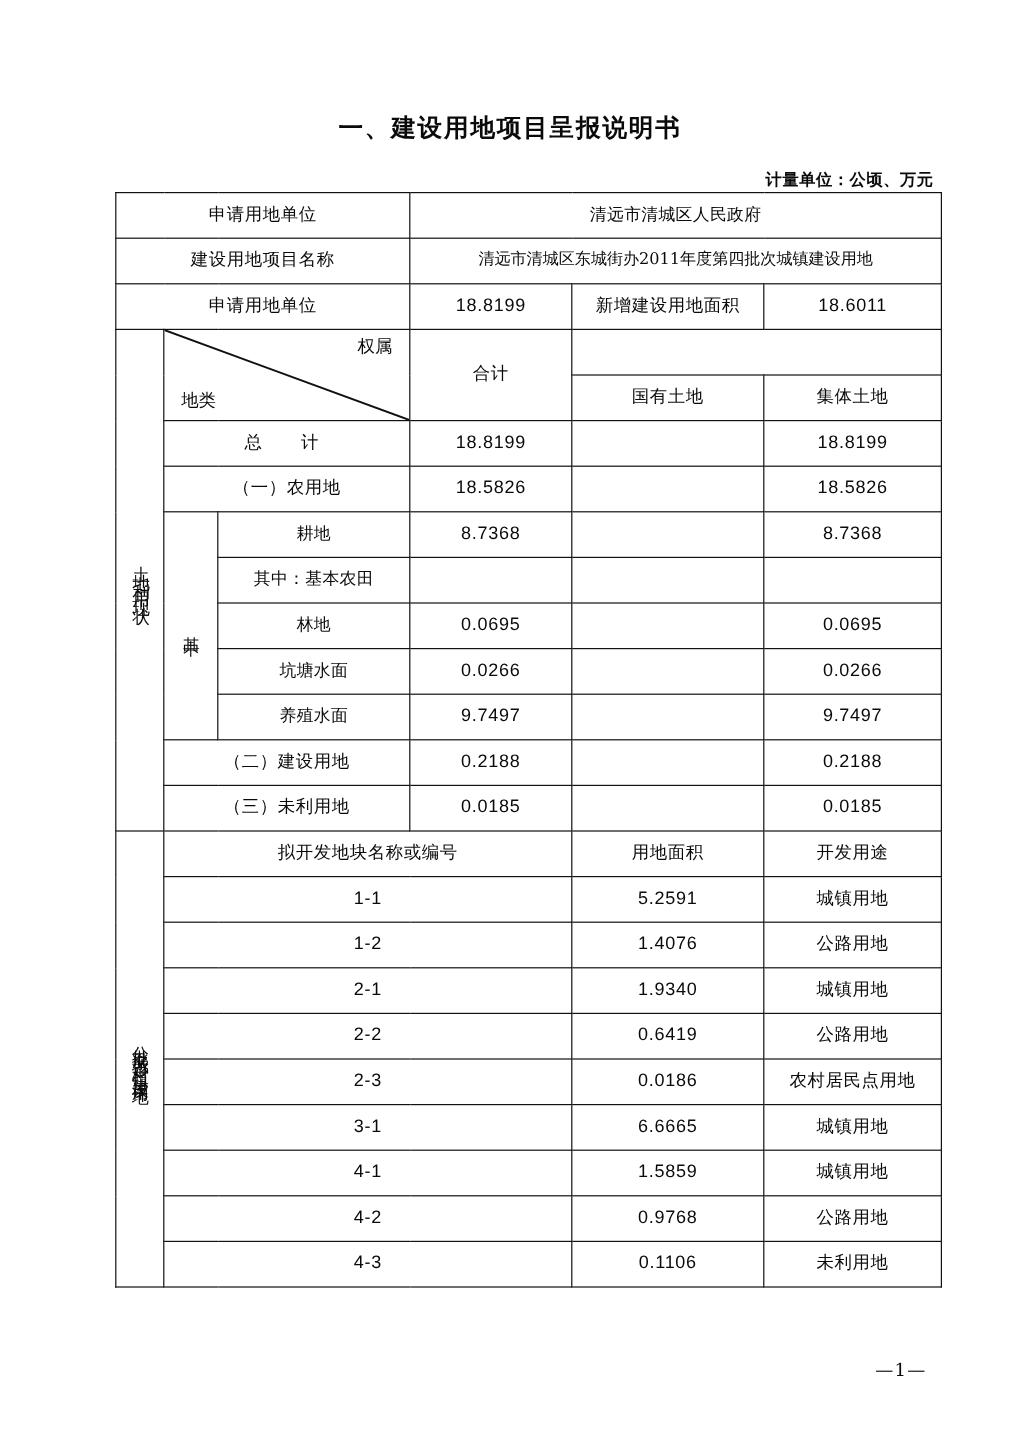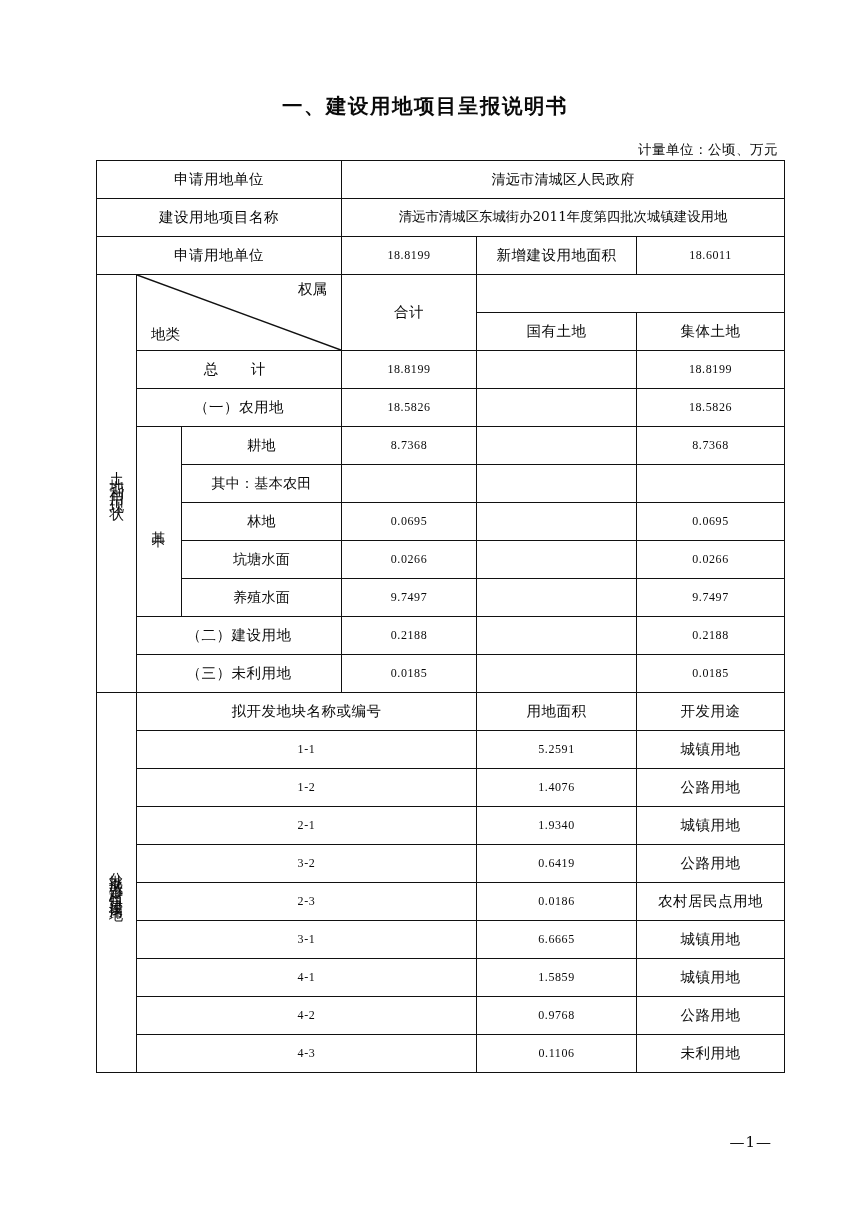--- a/index.html
+++ b/index.html
@@ -30,21 +30,21 @@
     font-weight: bold;
     letter-spacing: 1.5px;
     font-family: "DejaVu Sans", "Liberation Sans", sans-serif;
   }
 
   .unit-note {
     position: absolute;
     top: 141px;
     right: 72px;
     font-size: 13.5px;
-    font-weight: normal;
+    font-weight: bold;
     letter-spacing: 0.5px;
     font-family: "DejaVu Serif", "Liberation Serif", serif;
   }
 
   
   .form-table {
     position: absolute;
     top: 160px;
     left: 96px;
     width: 688px;
@@ -56,22 +56,22 @@
     border: 1.6px solid #111;
     padding: 0;
     text-align: center;
     vertical-align: middle;
     line-height: 1.35;
     height: 38px;
   }
 
   .lbl { font-size: 14.5px; letter-spacing: 0.5px; white-space: nowrap; }
   .val-num {
-    font-size: 12px;
-    font-family: Liberation Serif, serif;
+    font-size: 15px;
+    font-family: Liberation Sans, sans-serif;
     letter-spacing: 0.6px;
   }
   .txt-left {
     text-align: left;
     padding-left: 8px;
     font-size: 14px;
     letter-spacing: 0.3px;
   }
   .txt-left-sm {
     text-align: left;
@@ -274,21 +274,21 @@
         <td colspan="3" class="val-num">1-2</td>
         <td class="val-num">1.4076</td>
         <td class="lbl">公路用地</td>
       </tr>
       <tr>
         <td colspan="3" class="val-num">2-1</td>
         <td class="val-num">1.9340</td>
         <td class="lbl">城镇用地</td>
       </tr>
       <tr>
-        <td colspan="3" class="val-num">3-2</td>
+        <td colspan="3" class="val-num">2-2</td>
         <td class="val-num">0.6419</td>
         <td class="lbl">公路用地</td>
       </tr>
       <tr>
         <td colspan="3" class="val-num">2-3</td>
         <td class="val-num">0.0186</td>
         <td class="lbl">农村居民点用地</td>
       </tr>
       <tr>
         <td colspan="3" class="val-num">3-1</td>

